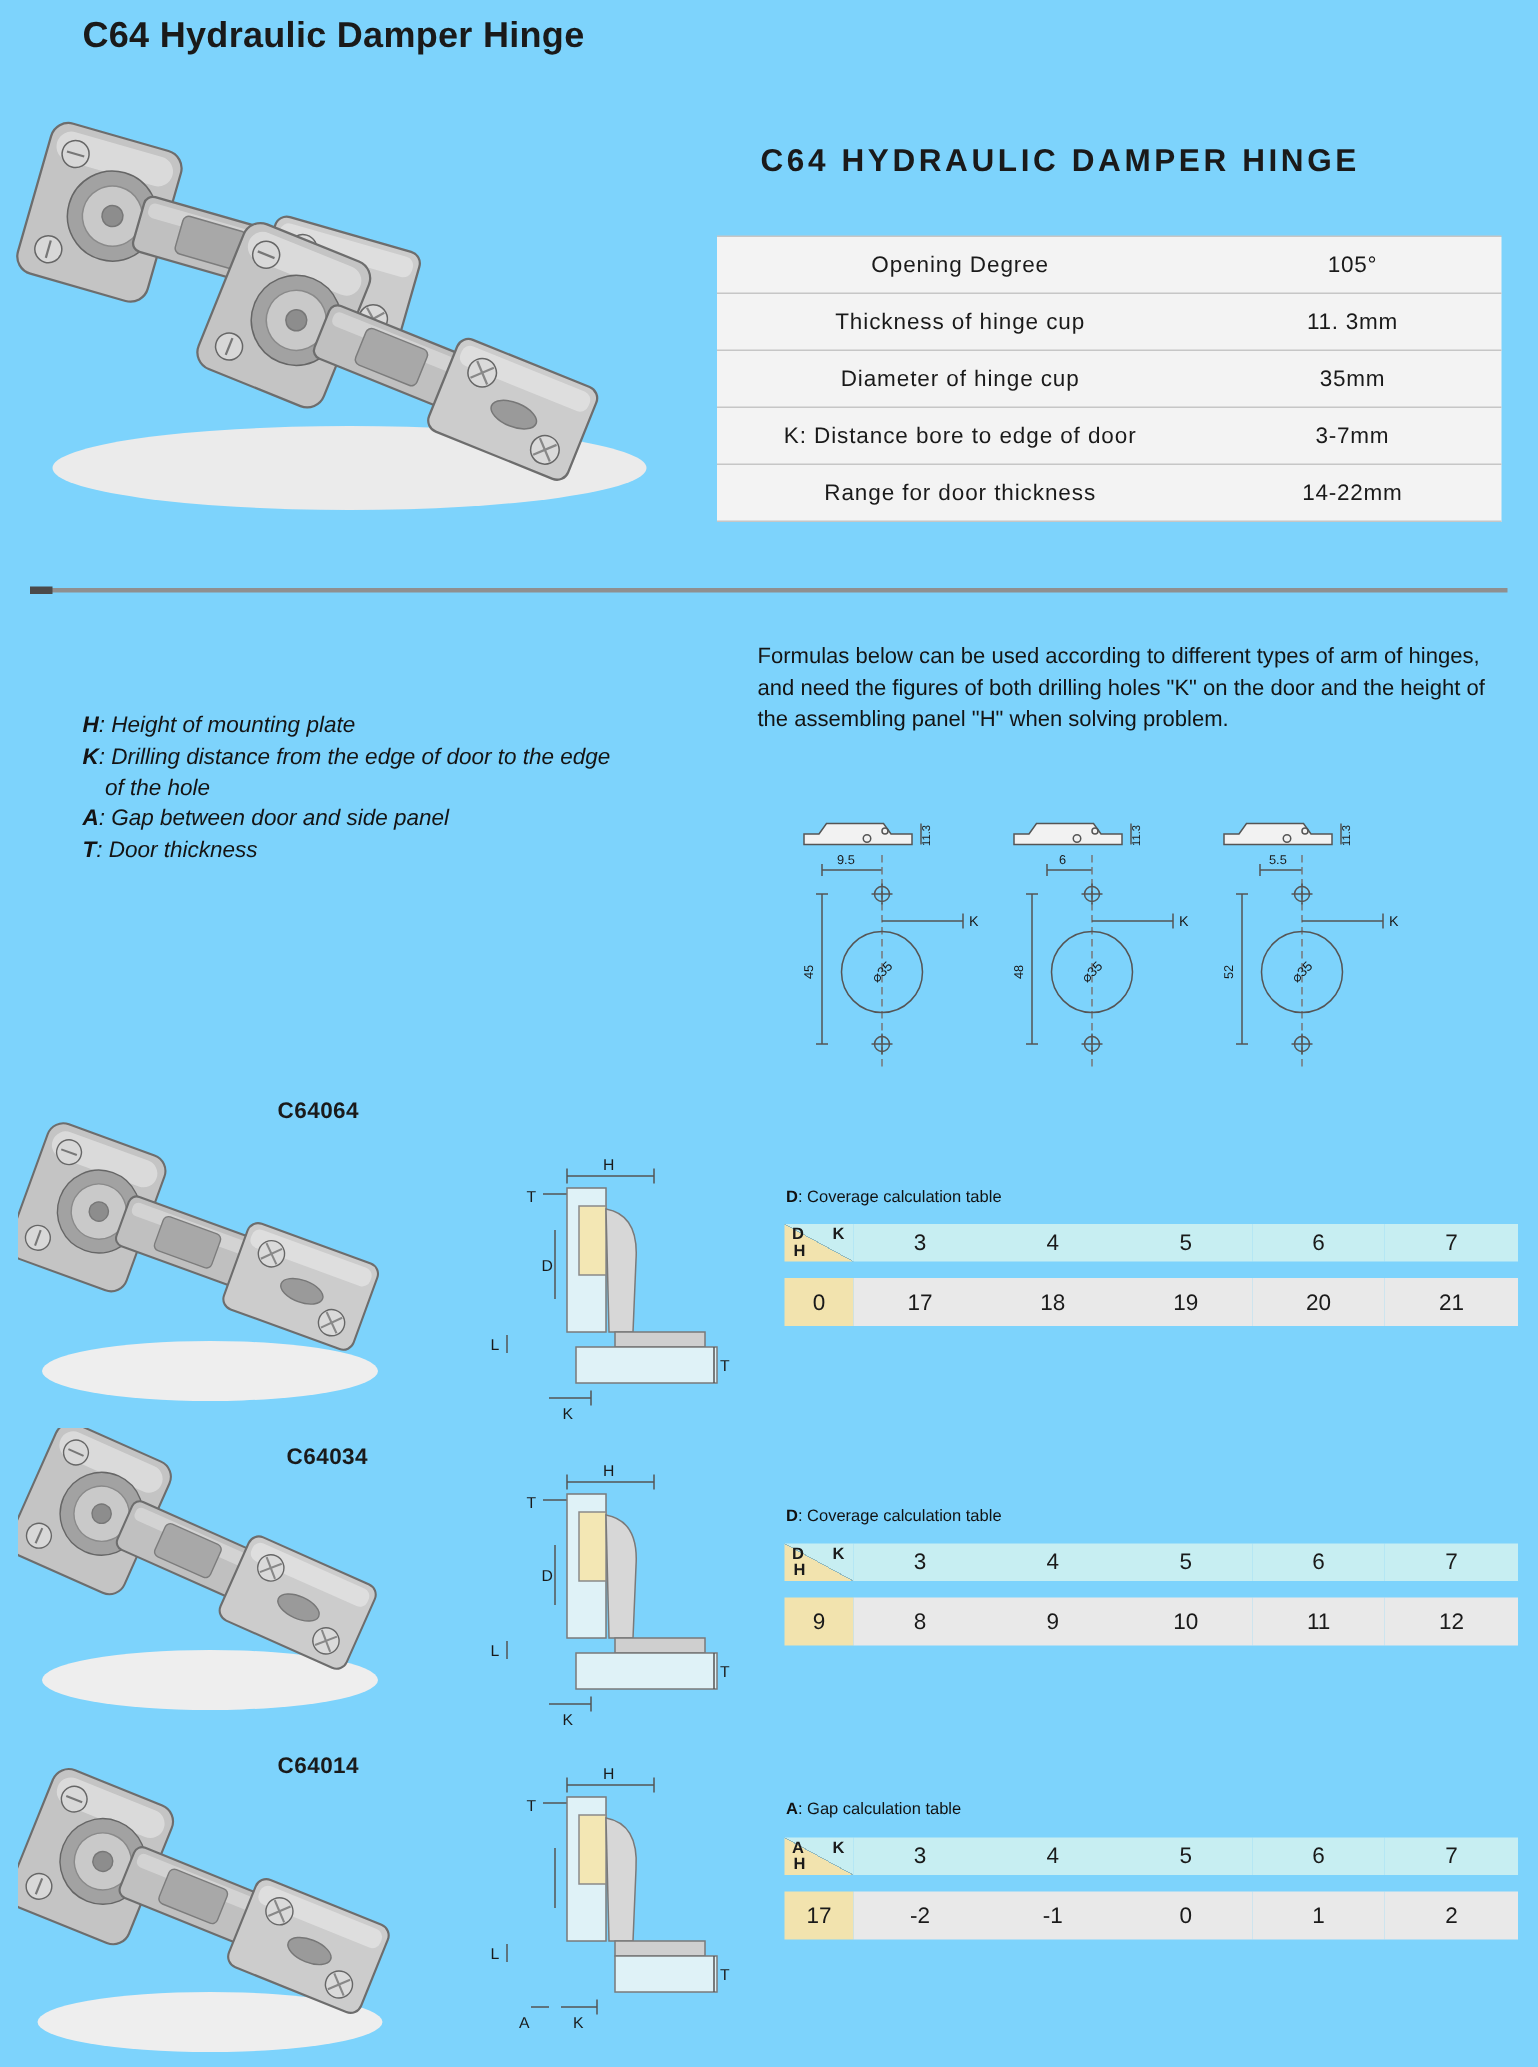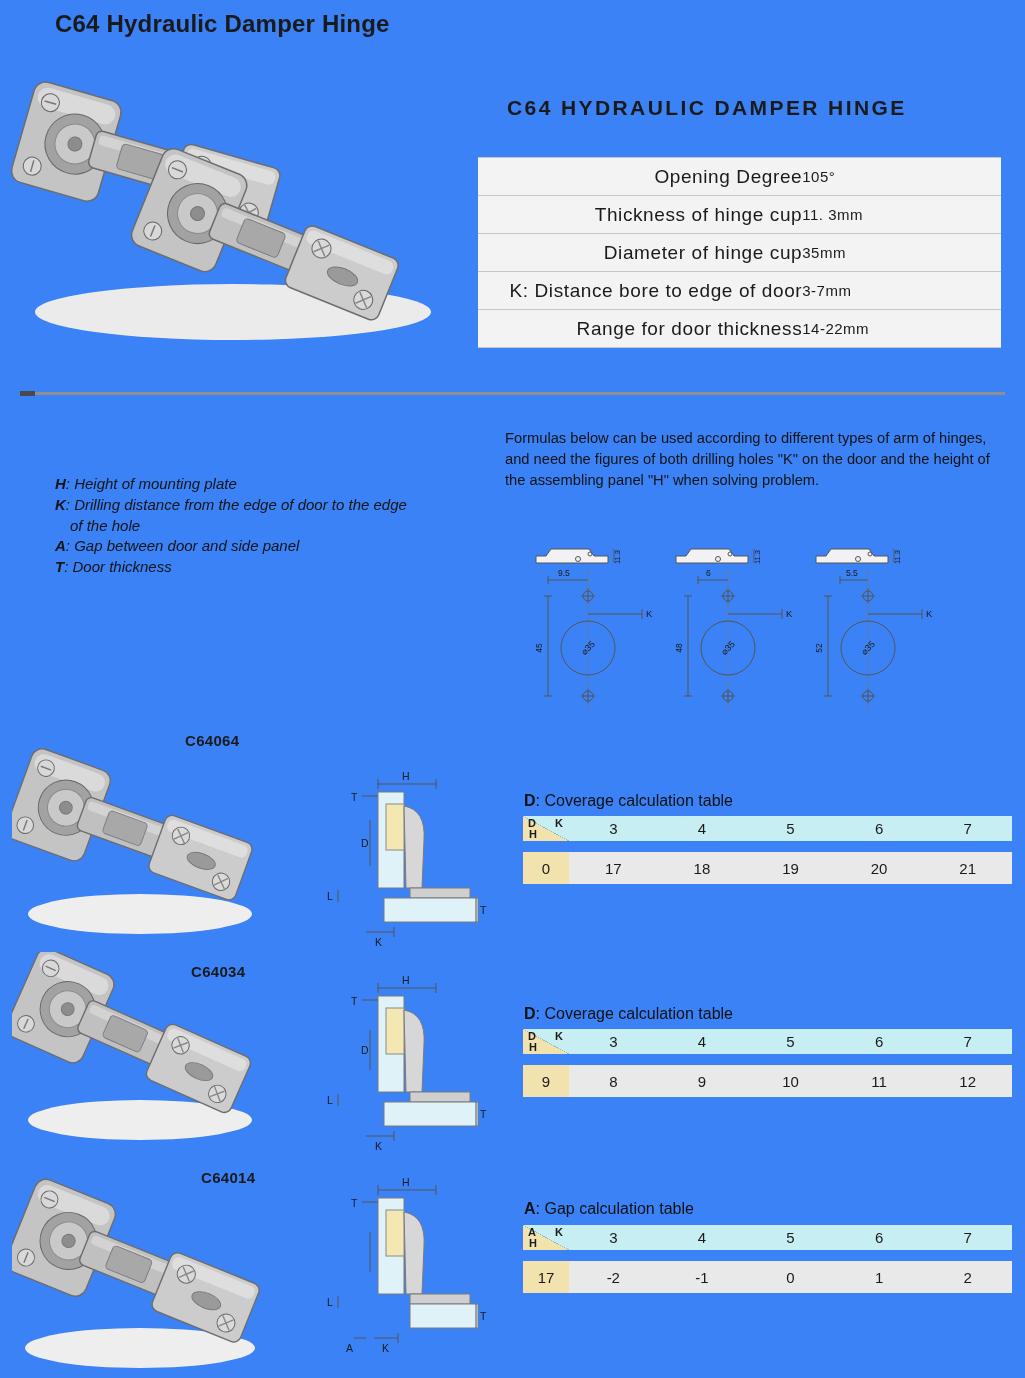--- a/index.html
+++ b/index.html
@@ -1,28 +1,28 @@
 <!DOCTYPE html>
 <html><head>
 <meta charset="utf-8">
 <style>
   * { margin:0; padding:0; box-sizing:border-box; }
   body { background:#ffffff; font-family:"Liberation Sans", sans-serif; color:#1a1a1a; }
-  .page { position:relative; width:1025px; height:1378px; background:#3b82f6; overflow:hidden; }
+  .page { position:relative; width:1025px; height:1378px; background:#7dd3fc; overflow:hidden; }
   .abs { position:absolute; }
 
   
   #page-title { left:55px; top:10px; font-size:24px; font-weight:bold; letter-spacing:.2px; }
   #spec-heading { left:507px; top:96px; font-size:21px; font-weight:600; letter-spacing:2.4px; white-space:nowrap; }
 
   
   #spec-table { left:478px; top:157px; width:523px; border-top:1px solid #c6c6c6; }
   .spec-row { display:flex; height:38px; align-items:center; background:#f3f3f3; border-bottom:1px solid #c6c6c6; }
-  .spec-label { flex:0 0 62%; text-align:right; font-size:19px; letter-spacing:.6px; }
-  .spec-value { flex:1; text-align:left; font-size:15px; letter-spacing:.5px; }
+  .spec-label { flex:0 0 62%; text-align:center; font-size:15px; letter-spacing:.6px; }
+  .spec-value { flex:1; text-align:center; font-size:15px; letter-spacing:.5px; }
 
   
   #divider { left:20px; top:392px; width:985px; height:3px; background:#8f8f8f; }
   #divider-cap { left:20px; top:391px; width:15px; height:5px; background:#4a4a4a; }
 
   
   #formula-note { left:505px; top:428px; width:508px; font-size:14.7px; line-height:1.43; color:#141414; }
   #legend { left:55px; top:474px; width:368px; font-size:15px; line-height:20.8px; color:#141414;font-style:italic; }
   .legend-item { padding-left:15px; text-indent:-15px; }
   .legend-key { font-weight:bold; }
@@ -31,28 +31,28 @@
   #drill-row { left:518px; top:536px; display:flex; }
   .drill text { font-family:"Liberation Sans", sans-serif; fill:#1a1a1a; }
   .drill .dln { stroke:#555; stroke-width:1; }
 
   
   .cross .dim { stroke:#555; stroke-width:1; }
   .cross .lbl { font-size:10.5px; fill:#1a1a1a; font-family:"Liberation Sans", sans-serif; }
 
   
   .model-label { font-size:15px; font-weight:bold; letter-spacing:.3px; }
-  #model1 { left:185px; top:732px; } #model2 { left:191px; top:963px; } #model3 { left:201px; top:1169px;text-align:right; }
+  #model1 { left:185px; top:732px; } #model2 { left:191px; top:963px; } #model3 { left:185px; top:1169px;text-align:right; }
   #photo-main { left:8px;  top:70px; }
   #photo1 { left:12px; top:746px; } #photo2 { left:12px; top:952px; } #photo3 { left:12px; top:1178px; }
   #cross1 { left:318px; top:770px; } #cross2 { left:318px; top:974px; } #cross3 { left:318px; top:1176px; }
   #ctitle1 { left:524px; top:792px; } #ctitle2 { left:524px; top:1005px; } #ctitle3 { left:524px; top:1200px; }
   #ctable1 { left:523px; top:816px; } #ctable2 { left:523px; top:1029px; } #ctable3 { left:523px; top:1225px; }
 
-  .calc-title { font-size:16px; color:#111; }
+  .calc-title { font-size:11px; color:#111; }
   .calc-title .tkey { font-weight:bold; }
   .calc-table { width:489px; }
   .calc-header { display:flex; height:25px; }
   .calc-header .corner { width:46px; position:relative; font-size:11px; font-weight:bold;
     background:linear-gradient(to bottom left, #c7eef2 49.4%, #92b9bd 49.4% 50.8%, #f2e3ae 50.8%); }
   .corner .cv { position:absolute; left:5px;  top:1px; }
   .corner .kv { position:absolute; right:6px; top:1px; }
   .corner .hv { position:absolute; left:6px;  bottom:1px; }
   .calc-header .col { flex:1; background:#c7eef2; display:flex; align-items:center; justify-content:center; font-size:15px; }
   .calc-row { display:flex; height:32px; margin-top:11px; }

